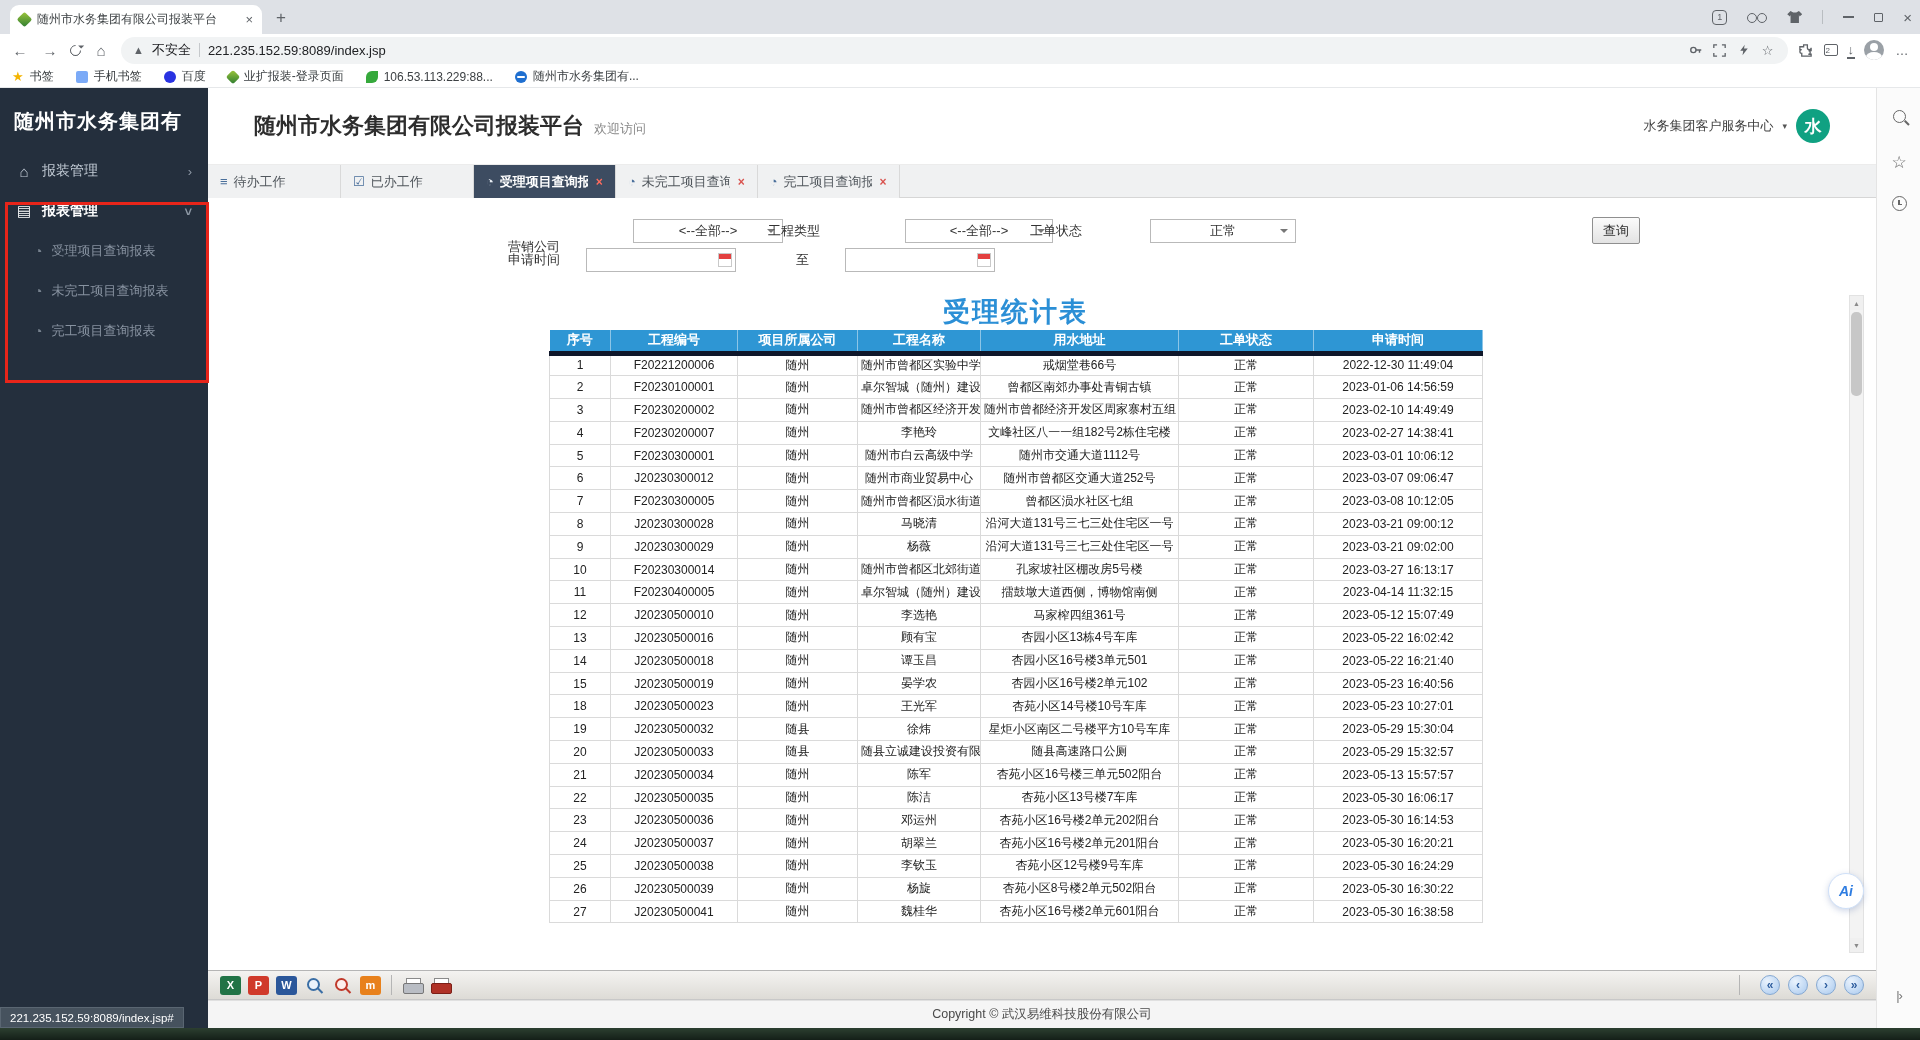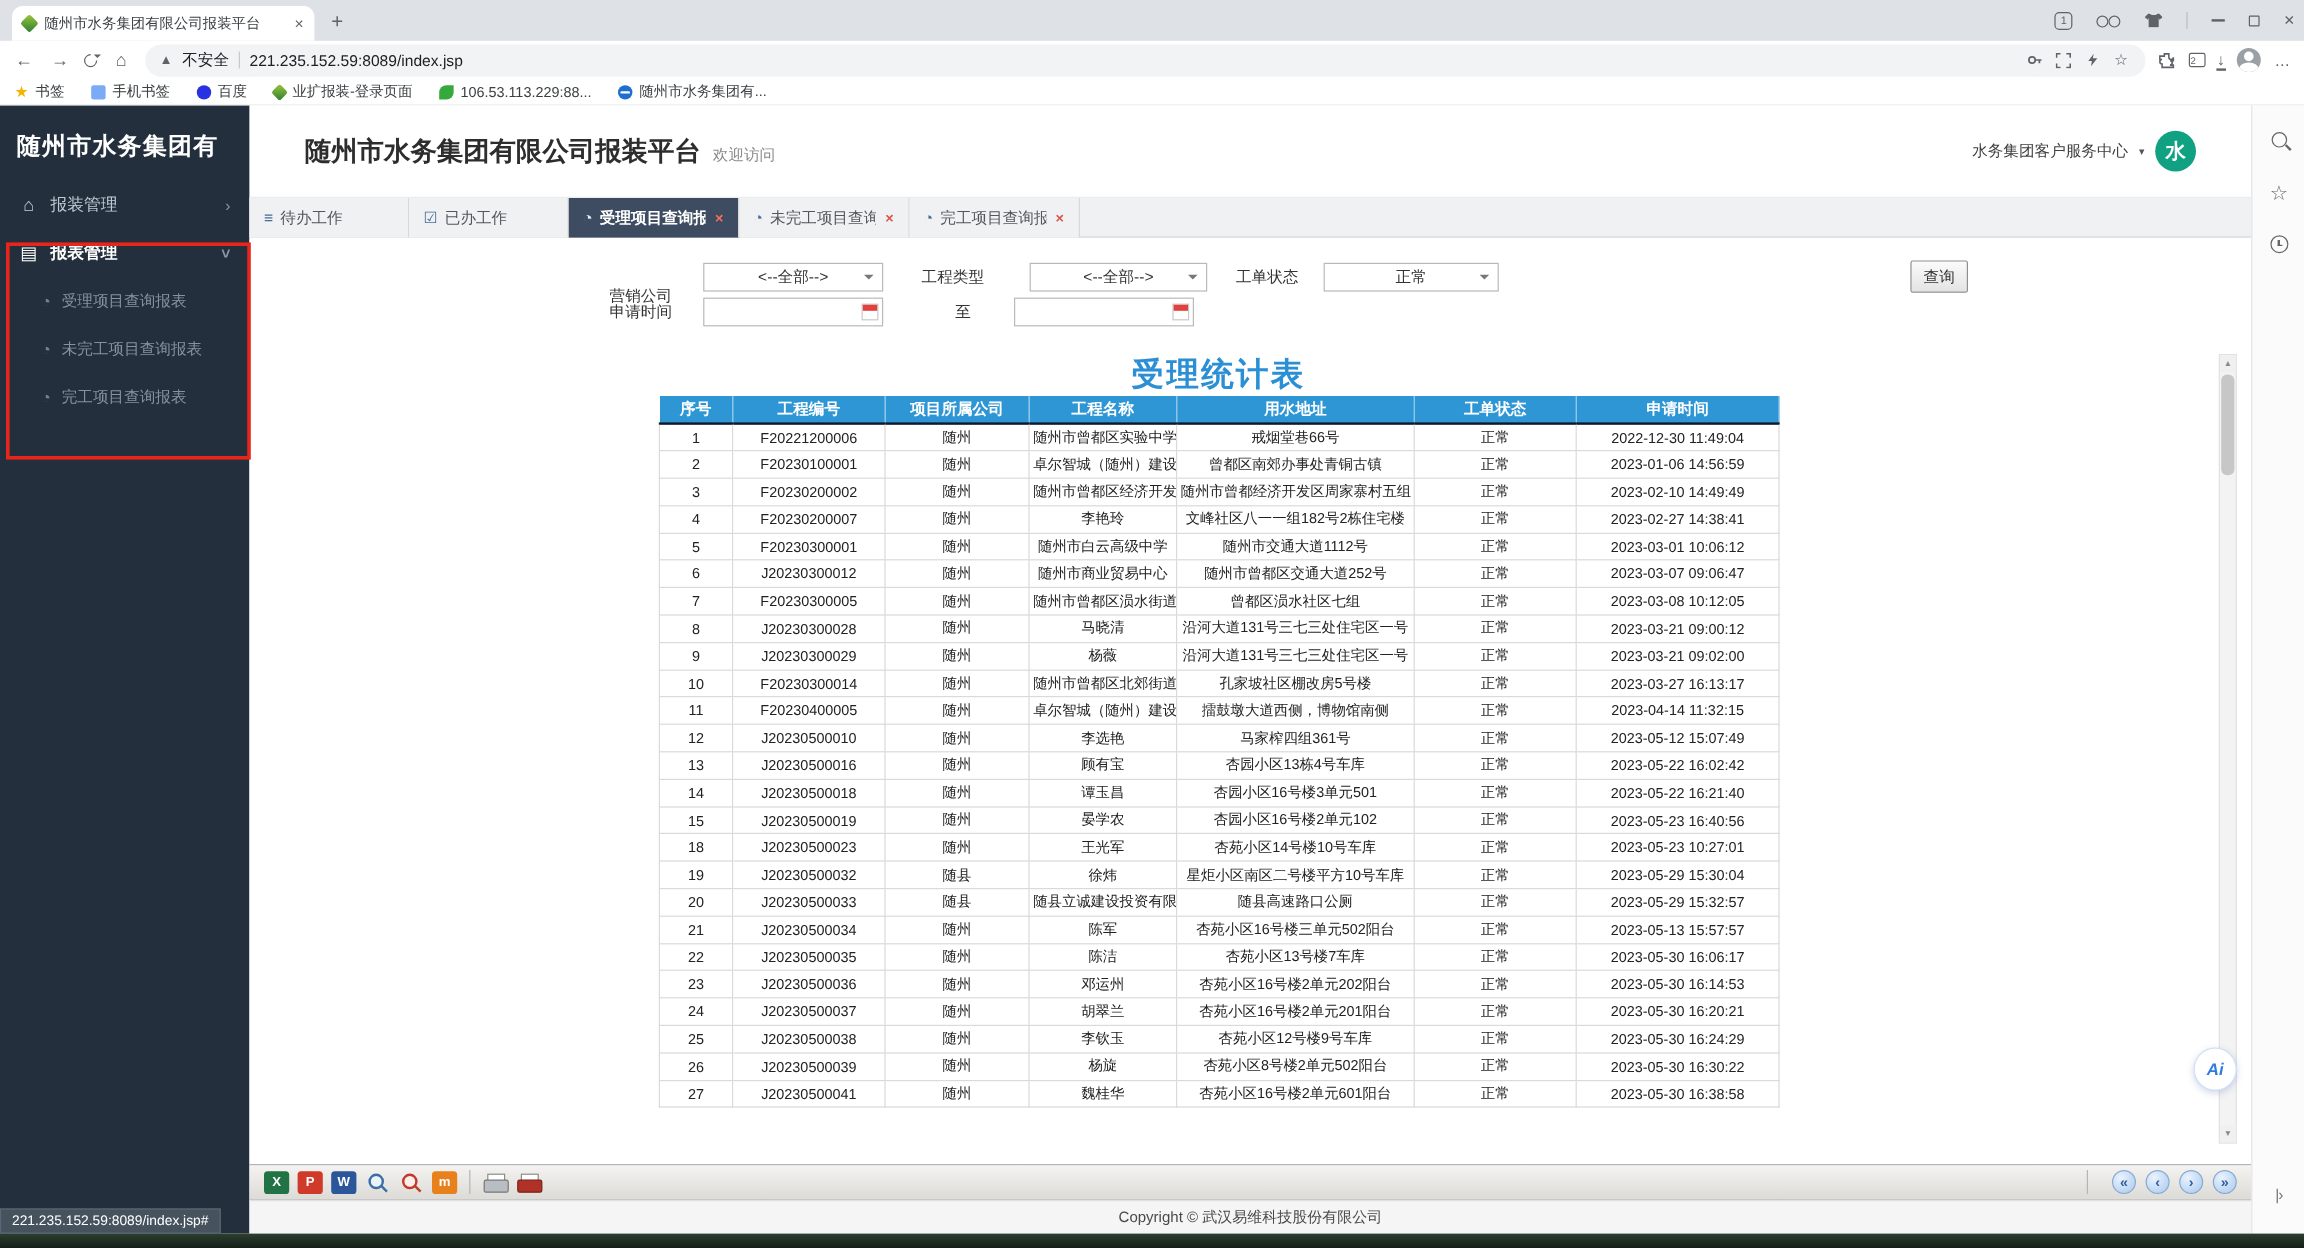--- a/index.html
+++ b/index.html
@@ -77,30 +77,30 @@
   .wtab{height:33px;display:flex;align-items:center;gap:6px;padding:0 12px;font-size:13px;color:#51575d;border-right:1px solid #d9d9d9;background:#f0f1f2;min-width:133px;}
   .wtab .wic{font-size:13px;color:#4a6f9b;}
   .wtab.rpt .wlbl{max-width:88px;white-space:nowrap;overflow:hidden;}
   .wtab .wx{color:#d9534f;font-weight:bold;font-size:12px;margin-left:2px;}
   .wtab.active{background:#3d4c61;color:#fff;font-weight:bold;}
   .wtab.active .wic{color:#e8edf3;}
   .wtab.active .wx{color:#ff6c5e;}
 
   .content{position:absolute;left:0;top:111px;width:1668px;height:771px;background:#fff;}
   .flabel{position:absolute;font-size:13px;color:#333;height:24px;line-height:24px;}
-  .sel{position:absolute;height:24px;border:1px solid #b9b9b9;background:#fff;font-size:13px;color:#333;display:flex;align-items:center;justify-content:center;}
+  .sel{position:absolute;height:24px;border:1px solid #b9b9b9;background:#fff;font-size:13px;color:#333;display:flex;align-items:center;justify-content:center;margin-left:47px;}
   .sel::after{content:"";position:absolute;right:7px;top:9px;border:4px solid transparent;border-top-color:#777;}
   .dinput{position:absolute;height:24px;border:1px solid #b9b9b9;background:#fff;}
   .cal{position:absolute;right:3px;top:4px;width:14px;height:14px;border:1px solid #c9c9c9;background:#fff;}
   .cal::before{content:"";position:absolute;top:0;left:0;right:0;height:5px;background:#e34040;}
   .btn-query{position:absolute;left:1384px;top:18px;width:48px;height:27px;border:1px solid #8f8f8f;border-radius:2px;background:linear-gradient(#fbfbfb,#e3e3e3);font-size:13px;color:#333;display:flex;align-items:center;justify-content:center;}
 
   .rpt-title{position:absolute;left:341px;width:933px;top:95px;text-align:center;font-size:27px;font-weight:bold;color:#2b8fd6;letter-spacing:2px;}
   table.rpt{position:absolute;left:341px;top:131px;width:933px;border-collapse:collapse;table-layout:fixed;font-size:12px;color:#222;}
-  .rpt th{background:#2e96d4;color:#fff;font-size:13px;font-weight:bold;height:23px;border-right:1px solid rgba(255,255,255,.45);border-bottom:2px solid #0f172a;}
+  .rpt th{background:#2e96d4;color:#fff;font-size:13px;font-weight:bold;height:23px;border-right:1px solid rgba(255,255,255,.45);border-bottom:5px solid #0f172a;}
   .rpt td{height:22.8px;text-align:center;border:1px solid #dadada;white-space:nowrap;overflow:hidden;padding:0 3px;background:#fff;}
   .rpt th:nth-child(1),.rpt td:nth-child(1){width:61px;}
   .rpt th:nth-child(2),.rpt td:nth-child(2){width:127px;}
   .rpt th:nth-child(3),.rpt td:nth-child(3){width:120px;}
   .rpt th:nth-child(4),.rpt td:nth-child(4){width:123px;}
   .rpt th:nth-child(5),.rpt td:nth-child(5){width:198px;}
   .rpt th:nth-child(6),.rpt td:nth-child(6){width:135px;}
   .rpt th:nth-child(7),.rpt td:nth-child(7){width:169px;}
 
   .vscroll{position:absolute;left:1641px;top:96px;width:15px;height:658px;background:#f3f3f3;border:1px solid #e2e2e2;}

